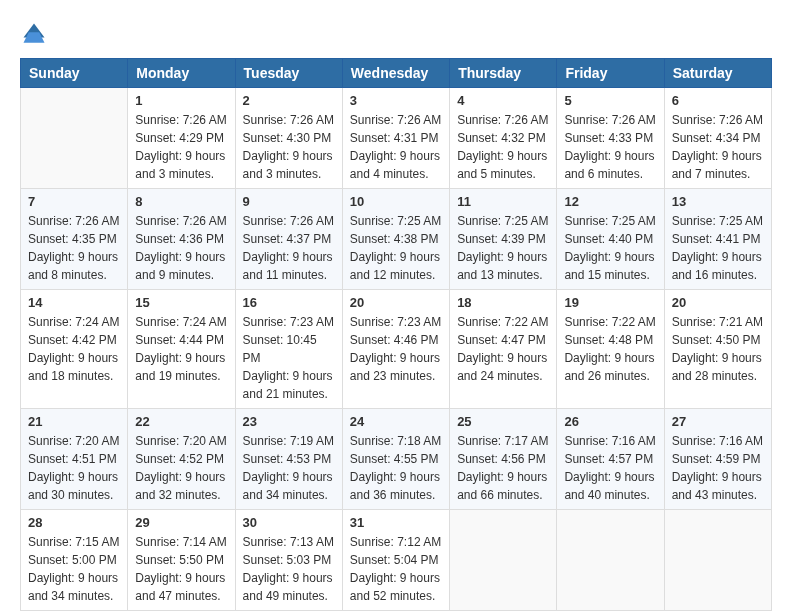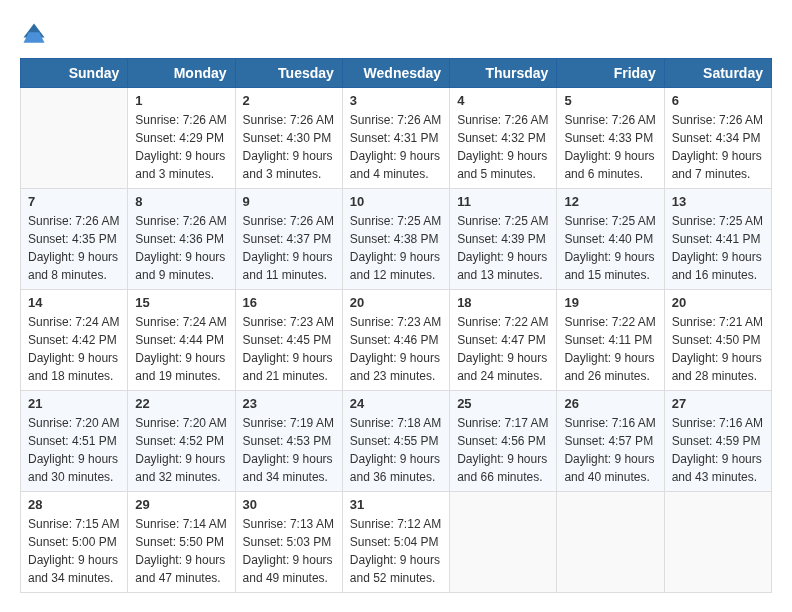--- a/index.html
+++ b/index.html
@@ -45,21 +45,21 @@
       color: #555;
     }
     .calendar {
       width: 100%;
       border-collapse: collapse;
       border: 1px solid #ccc;
     }
     .calendar th {
       background-color: #2e6da4;
       color: #fff;
-      text-align: right;
+      text-align: left;
       padding: 6px 8px;
       font-size: 14px;
       border: 1px solid #2560a0;
       margin-left: 20px;
     }
     .calendar td {
       vertical-align: top;
       padding: 5px 7px;
       border: 1px solid #ddd;
       width: calc(100% / 7);
@@ -245,21 +245,21 @@
         <div class="cell-info">
           <span>Sunrise: 7:24 AM</span><br>
           <span>Sunset: 4:44 PM</span><br>
           <span>Daylight: 9 hours and 19 minutes.</span>
         </div>
       </td>
         <td>
         <span class="day-number">16</span>
         <div class="cell-info">
           <span>Sunrise: 7:23 AM</span><br>
-          <span>Sunset: 4:45 PM</span><br>
+          <span>Sunset: 10:45 PM</span><br>
           <span>Daylight: 9 hours and 21 minutes.</span>
         </div>
       </td>
         <td>
         <span class="day-number">20</span>
         <div class="cell-info">
           <span>Sunrise: 7:23 AM</span><br>
           <span>Sunset: 4:46 PM</span><br>
           <span>Daylight: 9 hours and 23 minutes.</span>
         </div>
@@ -269,21 +269,21 @@
         <div class="cell-info">
           <span>Sunrise: 7:22 AM</span><br>
           <span>Sunset: 4:47 PM</span><br>
           <span>Daylight: 9 hours and 24 minutes.</span>
         </div>
       </td>
         <td>
         <span class="day-number">19</span>
         <div class="cell-info">
           <span>Sunrise: 7:22 AM</span><br>
-          <span>Sunset: 4:11 PM</span><br>
+          <span>Sunset: 4:48 PM</span><br>
           <span>Daylight: 9 hours and 26 minutes.</span>
         </div>
       </td>
         <td>
         <span class="day-number">20</span>
         <div class="cell-info">
           <span>Sunrise: 7:21 AM</span><br>
           <span>Sunset: 4:50 PM</span><br>
           <span>Daylight: 9 hours and 28 minutes.</span>
         </div>

